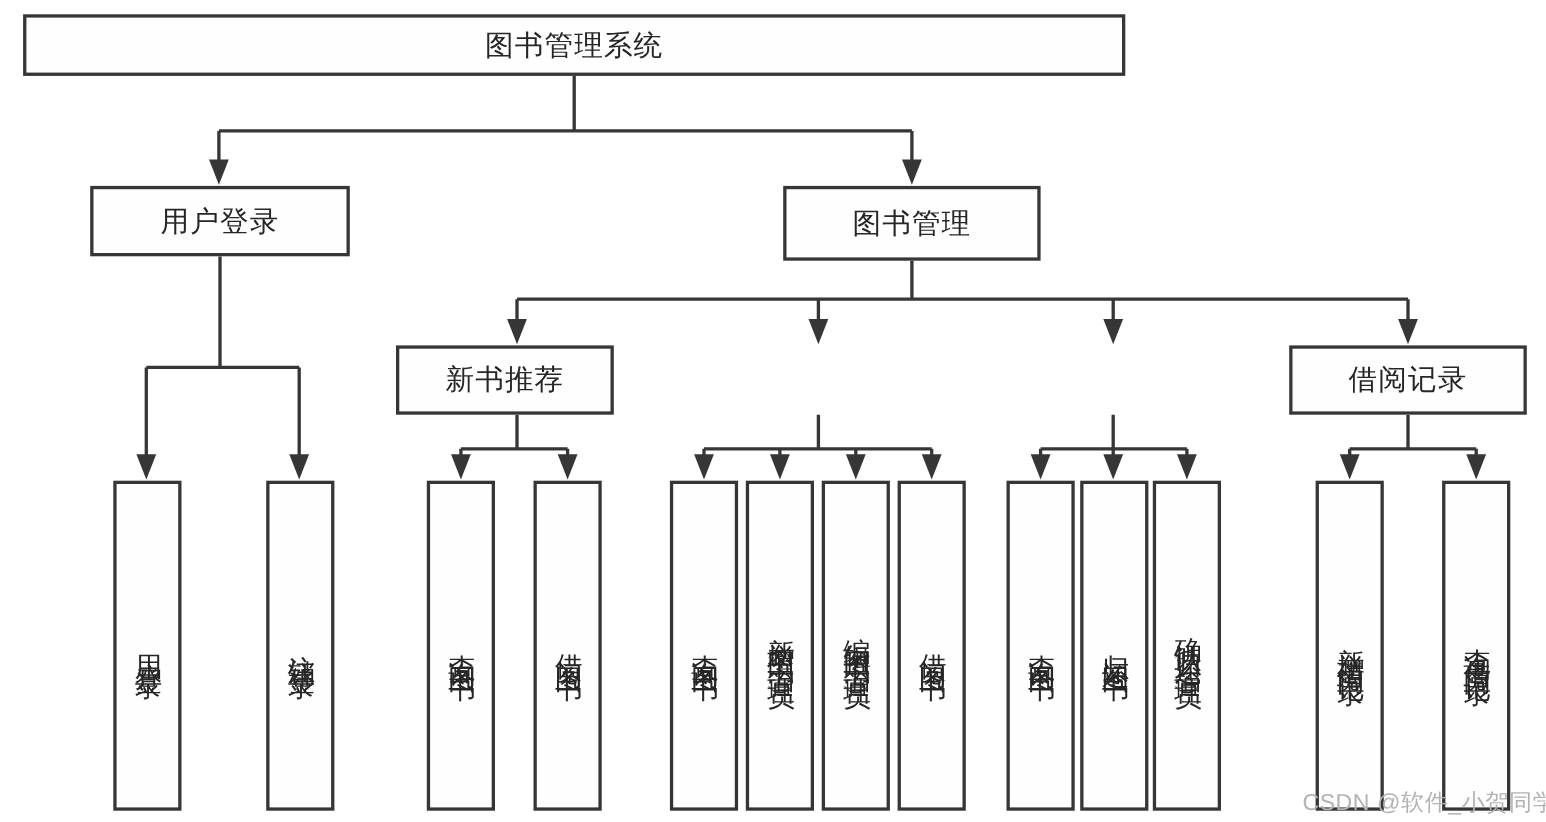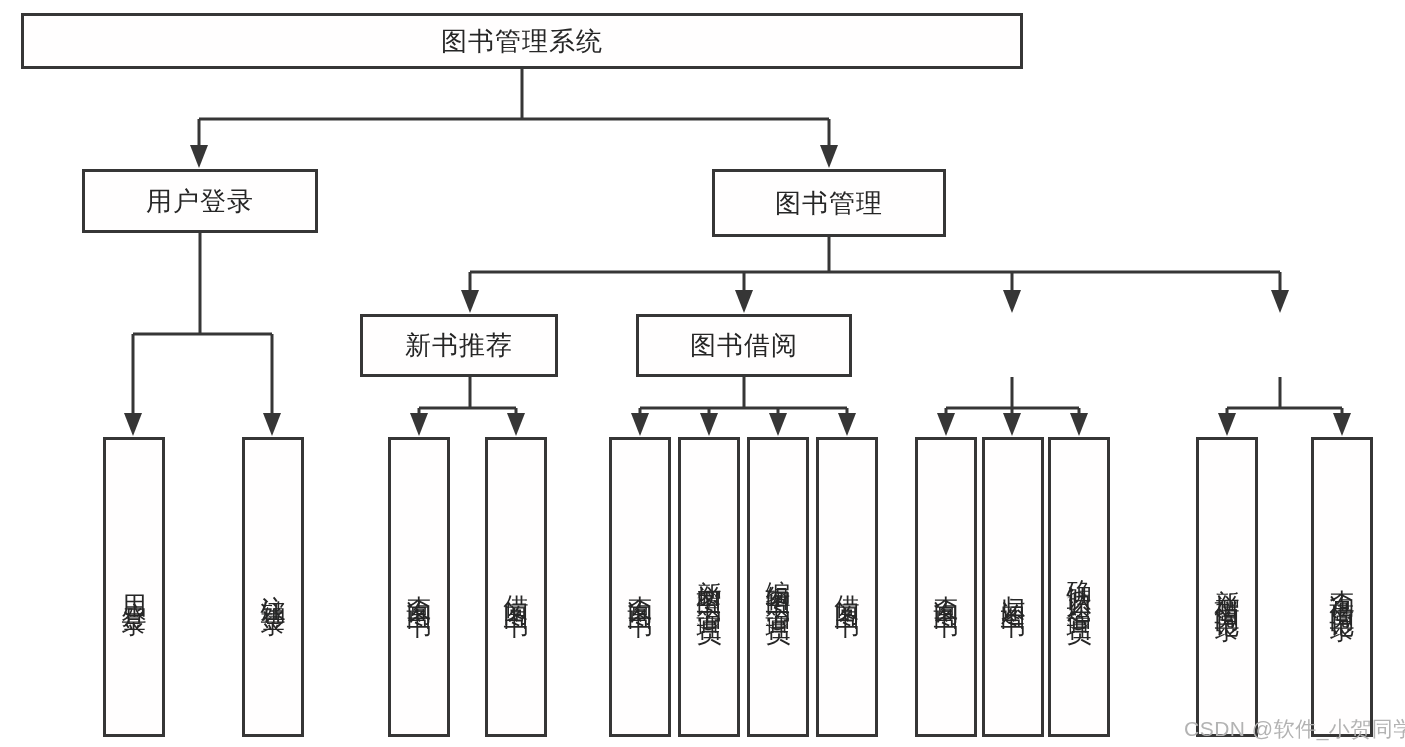--- a/index.html
+++ b/index.html
@@ -85,21 +85,21 @@
       <polygon points="1333,413 1351,413 1342,436"></polygon>
     </g>
   </svg>
 
   <div class="box h n-root">图书管理系统</div>
 
   <div class="box h n-l2a">用户登录</div>
   <div class="box h n-l2b">图书管理</div>
 
   <div class="box h n-l3a">新书推荐</div>
-  <div class="box h n-l3b">图书借阅</div>
+  <div class="box h n-l3d">借阅记录</div>
 
   <div class="box v leaf x-a1">用户登录</div>
   <div class="box v leaf x-a2">注销登录</div>
 
   <div class="box v leaf x-b1">查询图书</div>
   <div class="box v leaf x-b2">借阅图书</div>
 
   <div class="box v leaf x-c1">查询图书</div>
   <div class="box v leaf x-c2">新增图书（管理员）</div>
   <div class="box v leaf x-c3">编辑图书（管理员）</div>

